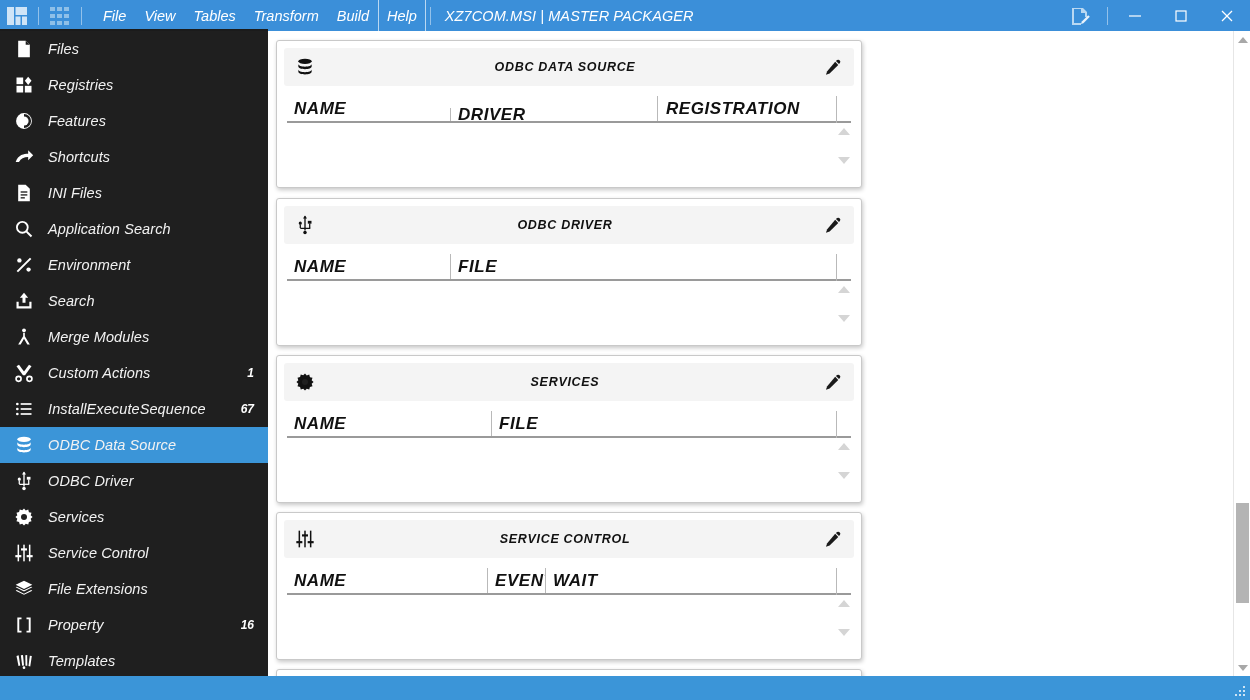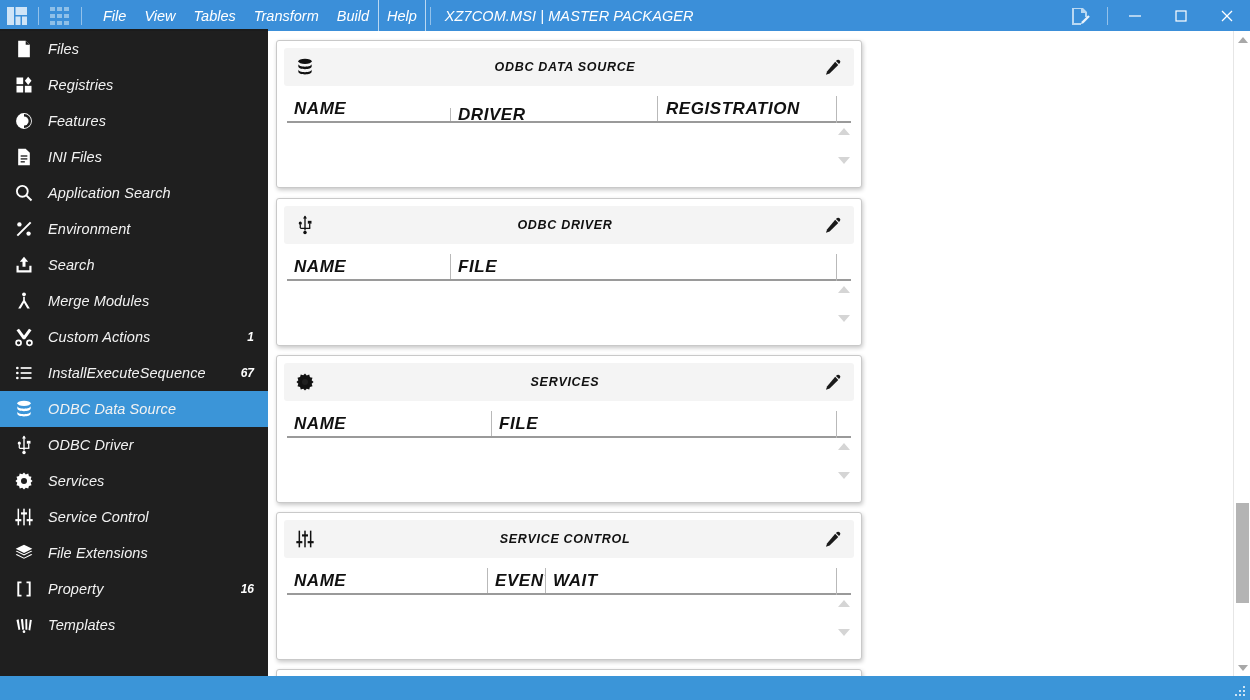--- a/index.html
+++ b/index.html
@@ -340,20 +340,28 @@
             <circle cx="12" cy="12" r="9.5" fill="#ffffff"></circle>
             <path d="M12 3.5v17a8.5 8.5 0 0 0 0-17z" fill="#1f1f1f"></path>
             <path d="M12 6.5a5.5 5.5 0 0 1 0 11z" fill="#ffffff"></path>
           </svg>
         </div>
         <div class="side-label">Features</div>
       </div>
       <div class="side-item">
         <div class="side-ico">
           <svg width="20" height="20" viewBox="0 0 24 24">
+            <path d="M2 18c3-9 10-10 15-10V4l6 6-6 6v-4c-5 0-9 2-11 6z" fill="#ffffff"></path>
+          </svg>
+        </div>
+        <div class="side-label">Shortcuts</div>
+      </div>
+      <div class="side-item">
+        <div class="side-ico">
+          <svg width="20" height="20" viewBox="0 0 24 24">
             <path d="M5 2h9l5 5v15H5z" fill="#ffffff"></path>
             <rect x="8" y="10" width="8" height="1.6" fill="#1f1f1f"></rect>
             <rect x="8" y="13.5" width="8" height="1.6" fill="#1f1f1f"></rect>
             <rect x="8" y="17" width="5" height="1.6" fill="#1f1f1f"></rect>
           </svg>
         </div>
         <div class="side-label">INI Files</div>
       </div>
       <div class="side-item">
         <div class="side-ico">

